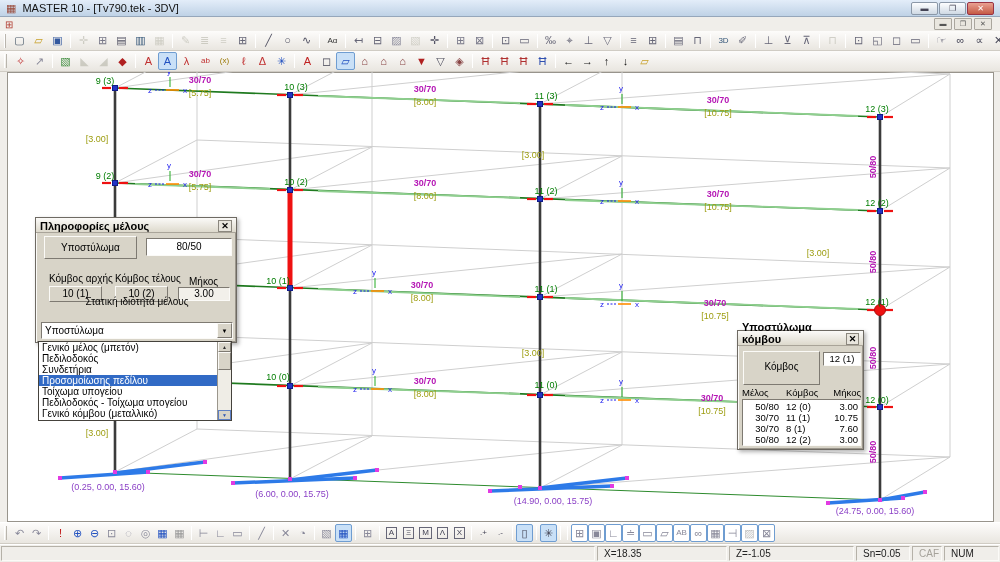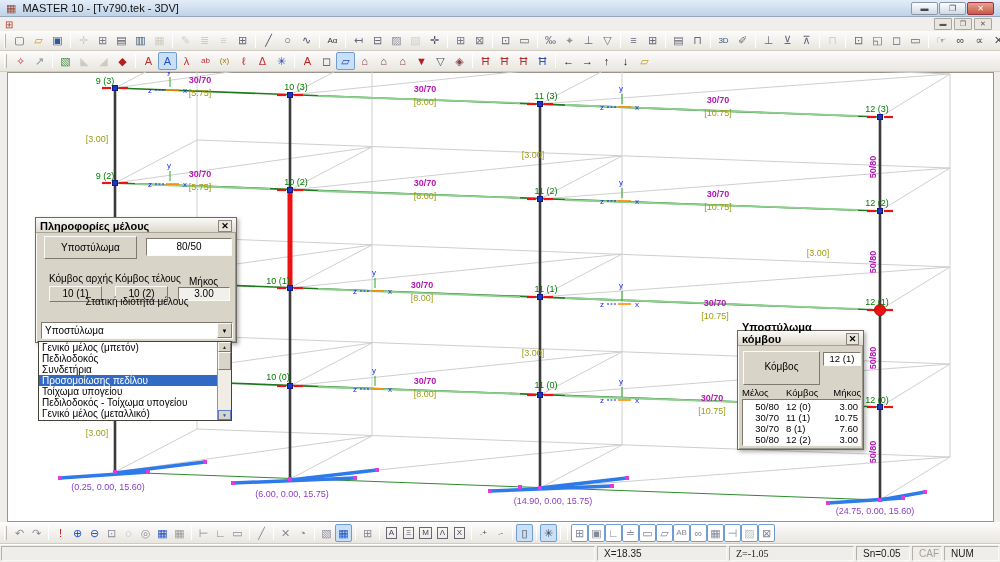--- a/index.html
+++ b/index.html
@@ -678,21 +678,21 @@
 </div>
 
 <div id="mlist">
   <div id="mopts" style="margin-right:14px;">
       <div class="opt">Γενικό μέλος (μπετόν)</div>
       <div class="opt">Πεδιλοδοκός</div>
       <div class="opt">Συνδετήρια</div>
       <div class="opt sel">Προσομοίωσης πεδίλου</div>
       <div class="opt">Τοίχωμα υπογείου</div>
       <div class="opt">Πεδιλοδοκός - Τοίχωμα υπογείου</div>
-      <div class="opt">Γενικό μέλος (μεταλλικό)</div>
+      <div class="opt">Γενικό κόμβου (μεταλλικό)</div>
     </div>
   <div id="mscroll">
     <div id="sb-up" class="sbtn">▲</div>
     <div id="sb-th"></div>
     <div id="sb-dn" class="sbtn">▼</div>
   </div>
 </div>
 
 <div id="ndlg" class="dlg">
   <div class="dlg-title">
@@ -862,17 +862,17 @@
       <span style="color: rgb(187, 187, 187);">▨</span>
     </span>
     <span class="tb-btn sm active">
       <span style="color: rgb(136, 136, 153);">⊠</span>
     </span>
   </div>
 
 <div id="statusbar">
   <span class="st-main"></span>
   <span class="st-cell" style="width:130px;">X=18.35</span>
-  <span class="st-cell" style="width:125px;font-family:Liberation Serif, serif;">Z=-1.05</span>
+  <span class="st-cell" style="width:125px;">Z=-1.05</span>
   <span class="st-cell" style="width:54px;">Sn=0.05</span>
   <span class="st-cell" style="width:30px;color:#a5a29a;">CAF</span>
   <span class="st-cell" style="width:55px;">NUM</span>
 </div>
 
 </body></html>

